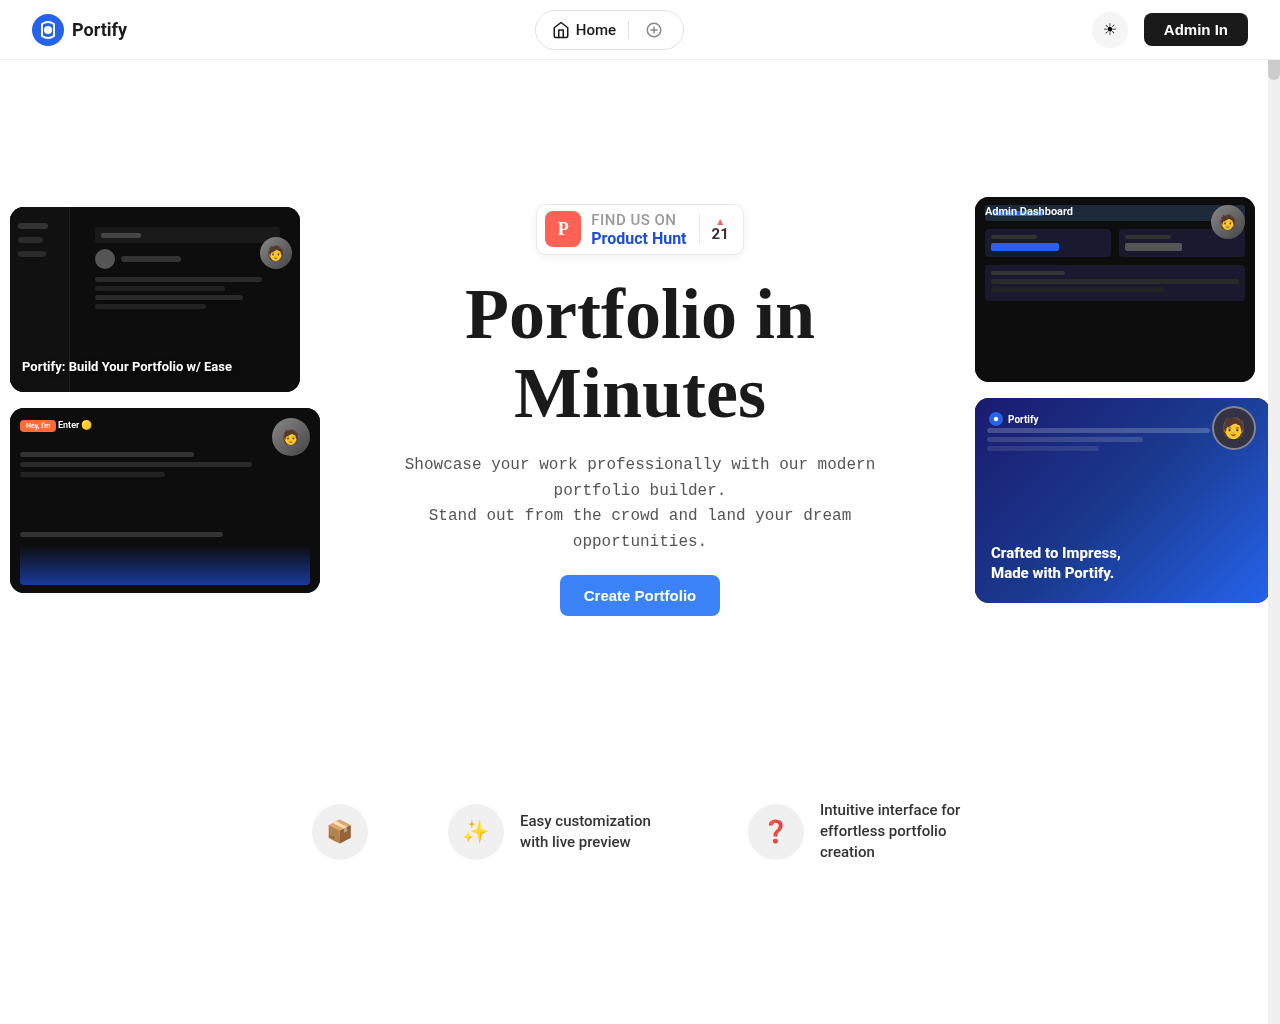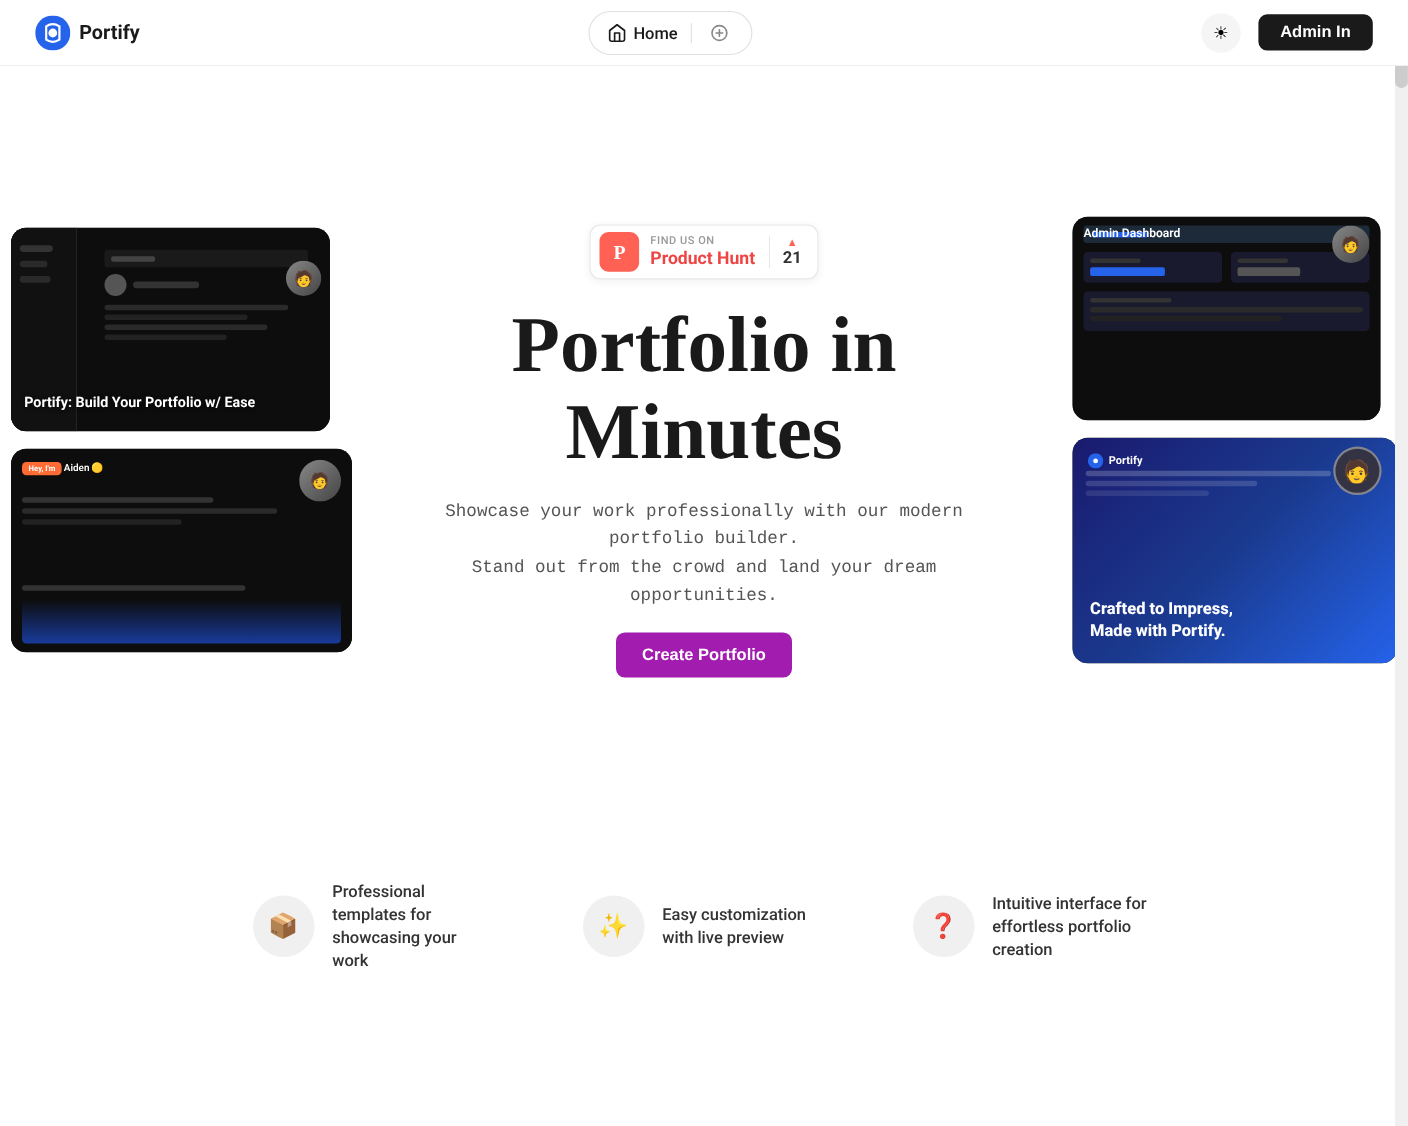--- a/index.html
+++ b/index.html
@@ -278,30 +278,30 @@
       font-weight: 900;
       color: #fff;
       margin-right: 10px;
       font-family: Georgia, serif;
     }
     .ph-text {
       display: flex;
       flex-direction: column;
     }
     .ph-find-us {
-      font-size: 10px;
+      font-size: 15px;
       color: #999;
       text-transform: uppercase;
       letter-spacing: 0.5px;
       font-weight: 500;
     }
     .ph-product-hunt {
       font-size: 16px;
       font-weight: 700;
-      color: #ef4444;
+      color: #1d4ed8;
     }
     .ph-divider {
       width: 1px;
       height: 30px;
       background: #e8e8e8;
       margin: 0 12px;
     }
     .ph-count {
       display: flex;
       flex-direction: column;
@@ -370,21 +370,21 @@
       border: 1.5px solid #e0e0e0;
       border-radius: 8px;
       padding: 12px 18px;
       font-size: 15px;
       color: #aaa;
       width: 300px;
       outline: none;
       background: #fff;
     }
     .create-btn {
-      background: #a21caf;
+      background: #3b82f6;
       color: #fff;
       border: none;
       border-radius: 8px;
       padding: 12px 24px;
       font-size: 15px;
       font-weight: 600;
       cursor: pointer;
       white-space: nowrap;
     }
 
@@ -554,21 +554,21 @@
             <div class="sc-avatar-face">🧑</div>
           </div>
         </div>
         <div class="sc-overlay-text">Portify: Build Your Portfolio w/ Ease</div>
       </div>
     </div>
 
     <div class="screenshot-card bottom-left">
       <div class="sc-inner">
         <div class="sc-hey-badge">Hey, I'm</div>
-        <div class="sc-hey-name">Aiden 🟡</div>
+        <div class="sc-hey-name">Enter 🟡</div>
         <div style="position:absolute;top:30px;left:10px;right:10px;">
           <div style="height:5px;background:#333;border-radius:3px;width:60%;margin-bottom:5px;margin-top:14px;"></div>
           <div style="height:5px;background:#2a2a2a;border-radius:3px;width:80%;margin-bottom:5px;"></div>
           <div style="height:5px;background:#222;border-radius:3px;width:50%;margin-bottom:5px;"></div>
         </div>
         <div class="sc-avatar" style="top:10px;right:10px;width:38px;height:38px;">
           <div class="sc-avatar-face">🧑</div>
         </div>
         <div style="position:absolute;bottom:8px;left:10px;right:10px;">
           <div style="height:5px;background:#333;border-radius:3px;width:70%;margin-bottom:4px;"></div>
@@ -663,21 +663,20 @@
 
   </div>
 </section>
 
 <section class="features">
 
   <div class="feature-item">
     <div class="feature-icon-wrap">
       <span>📦</span>
     </div>
-    <span class="feature-text">Professional templates for showcasing your work</span>
   </div>
 
   <div class="feature-item">
     <div class="feature-icon-wrap">
       <span>✨</span>
     </div>
     <span class="feature-text">Easy customization with live preview</span>
   </div>
 
   <div class="feature-item">

